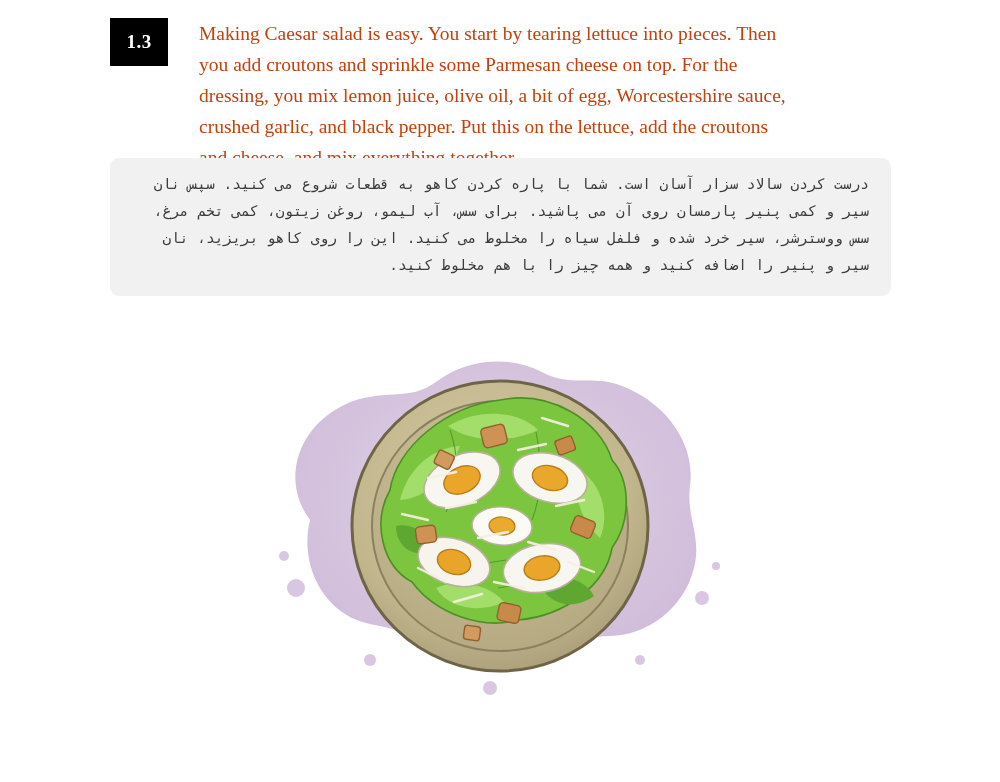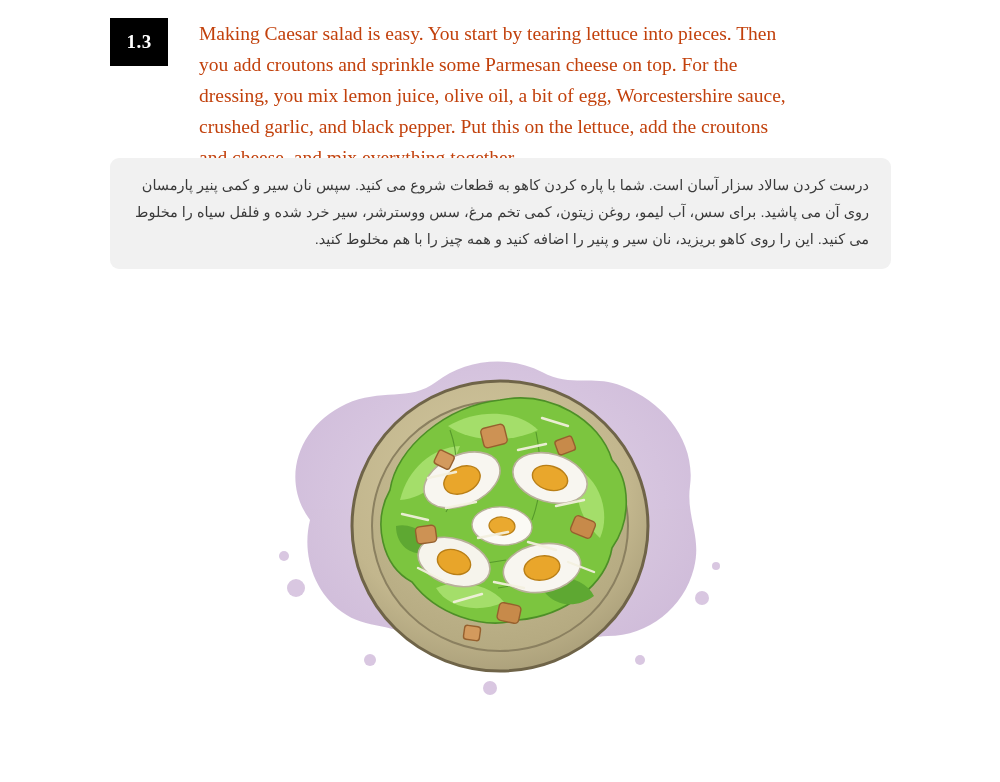--- a/index.html
+++ b/index.html
@@ -57,21 +57,21 @@
     top: 158px;
     width: 781px;
     box-sizing: border-box;
     background: #f1f1f1;
     border-radius: 9px;
     padding: 14px 22px 16px 22px;
   }
   .translation-text {
     direction: rtl;
     text-align: right;
-    font-family: Liberation Sans, sans-serif;
+    font-family: Liberation Mono, monospace;
     font-size: 14.5px;
     line-height: 27px;
     color: #3b3b3b;
   }
 
   
   .illustration {
     position: absolute;
     left: 250px;
     top: 330px;

